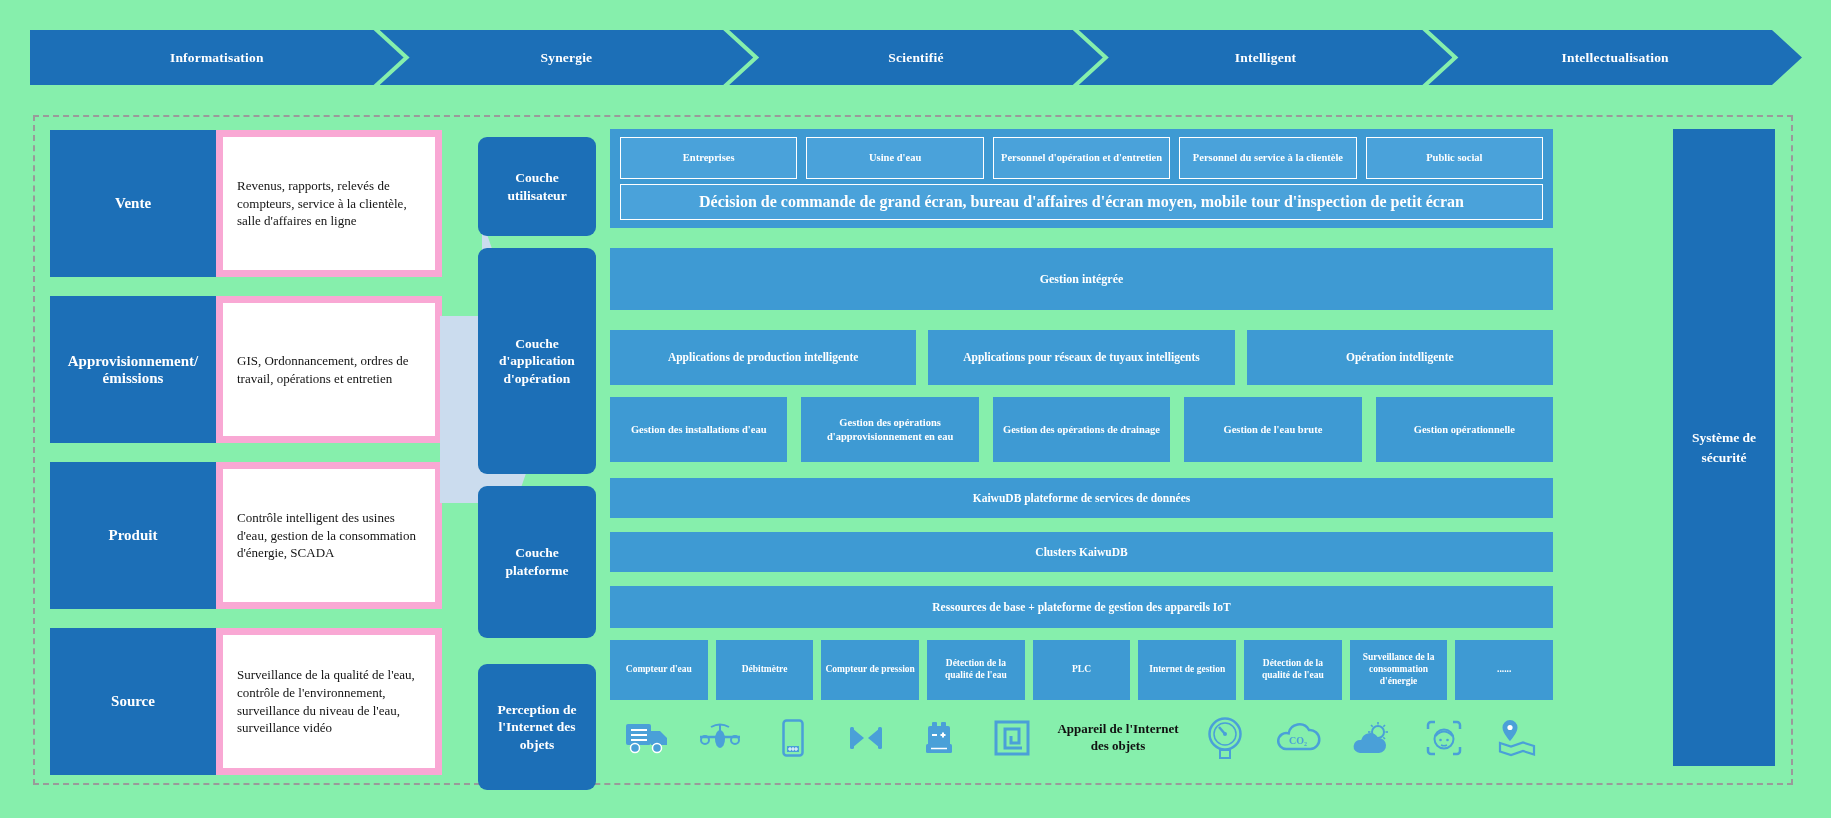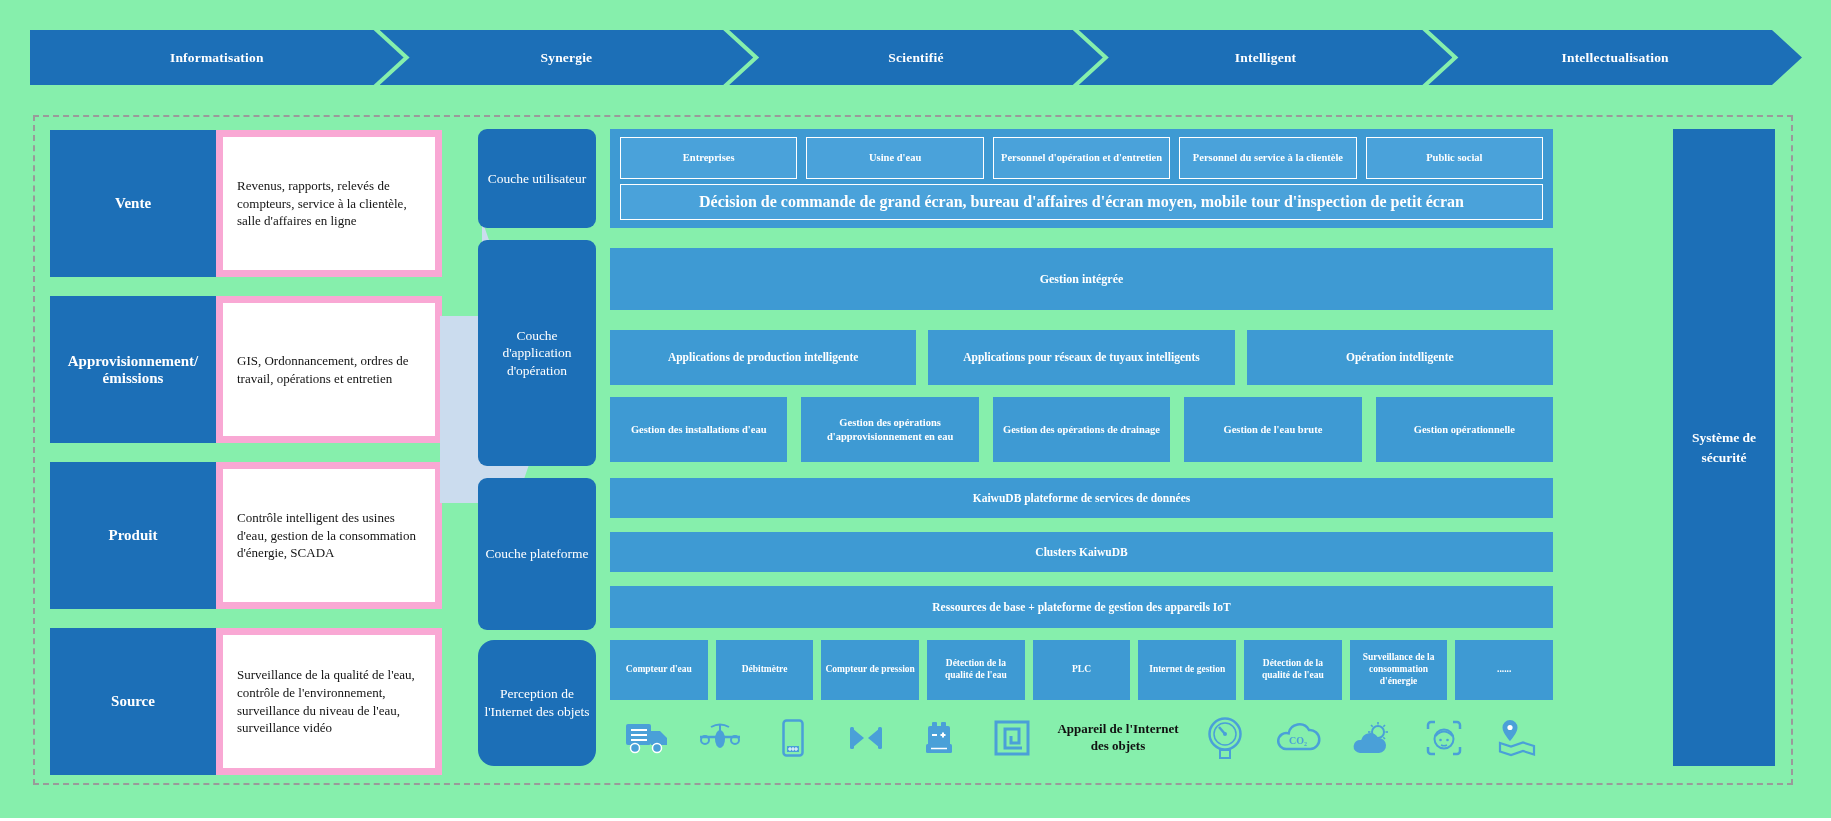--- a/index.html
+++ b/index.html
@@ -26,26 +26,26 @@
   .lrow-label { width:166px; background:#1c6fb7; color:#fff; font-weight:bold; font-size:15px;
                 display:flex; align-items:center; justify-content:center; text-align:center; padding:4px 8px; }
   .lrow-desc { flex:1; background:#fff; border:7px solid #f9a8d4; color:#131313; font-size:13px;
                line-height:1.35; display:flex; align-items:center; padding:10px 14px; }
 
   
   .flow-arrow { position:absolute; left:435px; top:208px; }
 
   
   .layer-label { position:absolute; left:478px; width:118px; background:#1c6fb7; color:#fff;
-                 border-radius:9px; font-weight:normal; font-size:13.5px; line-height:1.3;
-                 display:flex; align-items:center; justify-content:center; text-align:center; padding:6px; }
+                 border-radius:9px; font-weight:bold; font-size:13.5px; line-height:1.3;
+                 display:flex; align-items:center; justify-content:center; text-align:center; padding:6px;margin-top:8px; }
   .ll-user { top:129px; height:99px; }
   .ll-app  { top:240px; height:226px; }
   .ll-plat { top:478px; height:152px; }
-  .ll-iot  { top:640px; height:126px;border-radius:16px; }
+  .ll-iot  { top:656px; height:126px; }
 
   
   .blue { background:#3e9ad3; color:#fff; font-weight:bold; text-align:center;
           display:flex; align-items:center; justify-content:center; line-height:1.25; }
 
   .user-band { position:absolute; left:610px; top:129px; width:943px; height:99px; background:#3e9ad3;
                padding:8px 10px; display:flex; flex-direction:column; justify-content:space-between; }
   .user-row { display:flex; gap:9px; height:42px; }
   .user-box { flex:1; background:#4aa2da; border:1.5px solid #fff; color:#fff; font-weight:bold;
               font-size:10.5px; line-height:1.2; display:flex; align-items:center; justify-content:center;

